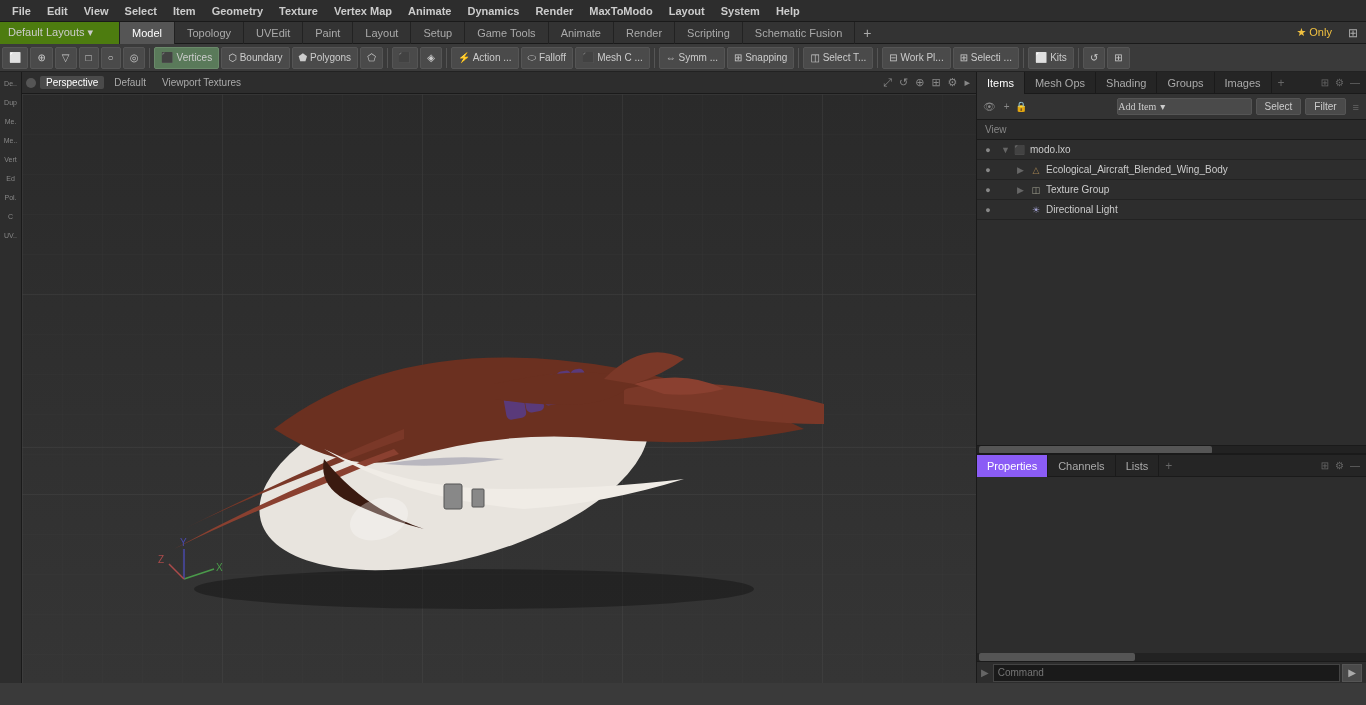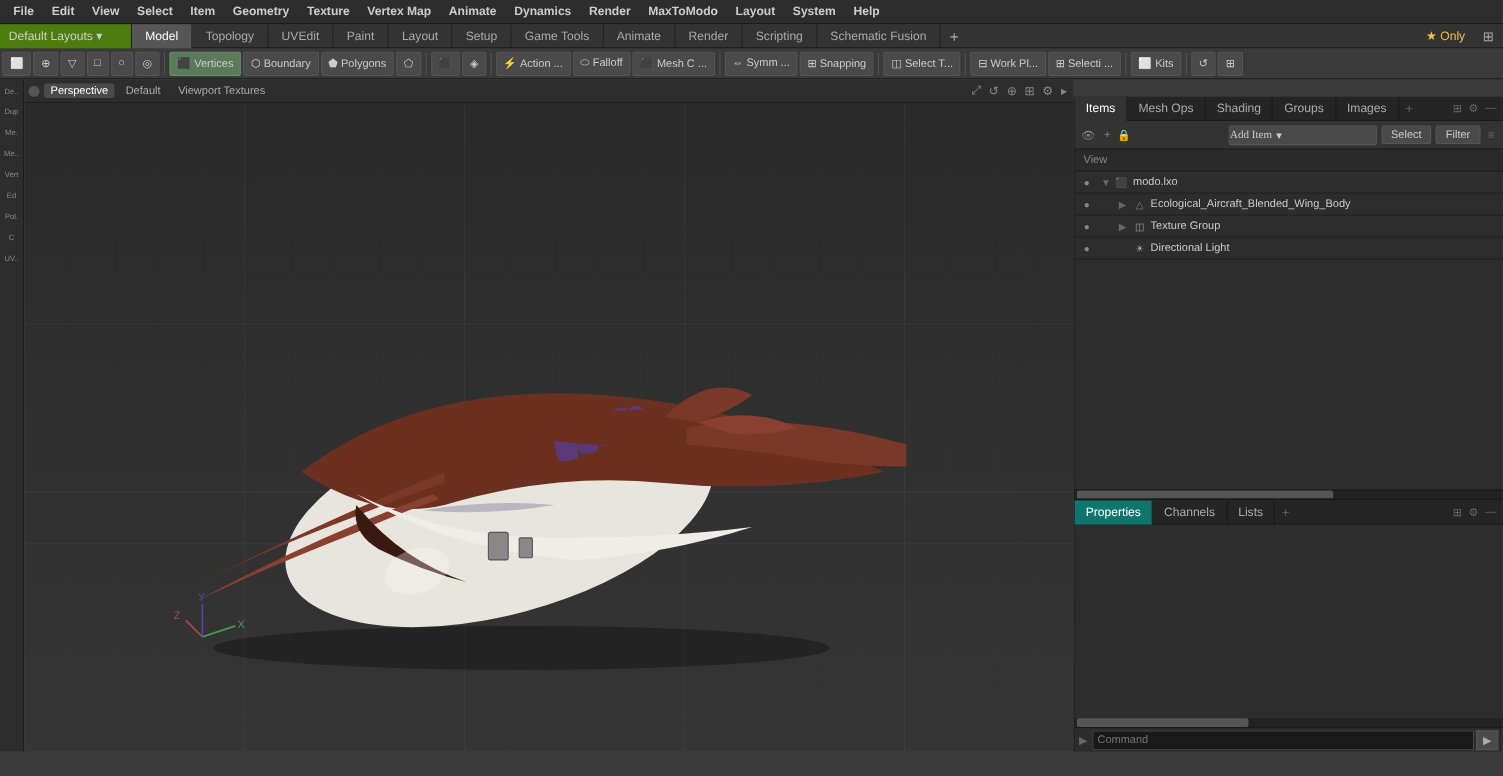--- a/index.html
+++ b/index.html
@@ -223,21 +223,20 @@
       line-height: 1.5;
     }
 
     
     #right-panel {
       width: 390px;
       background: #2d2d2d;
       border-left: 1px solid #1a1a1a;
       display: flex;
       flex-direction: column;
-      margin-top: 16px;
     }
     #right-panel-top {
       flex: 1;
       display: flex;
       flex-direction: column;
     }
     #panel-tabs {
       display: flex;
       align-items: center;
       height: 22px;
@@ -401,21 +400,21 @@
     .props-tab {
       padding: 2px 10px;
       height: 22px;
       display: flex;
       align-items: center;
       color: #aaa;
       font-size: 11px;
       cursor: pointer;
       border-right: 1px solid #1a1a1a;
     }
-    .props-tab.active { background: #0f766e; color: #fff; }
+    .props-tab.active { background: #8b5cf6; color: #fff; }
     .props-plus {
       padding: 2px 6px;
       color: #666;
       font-size: 12px;
       cursor: pointer;
     }
     .props-controls {
       margin-left: auto;
       display: flex;
       gap: 2px;

